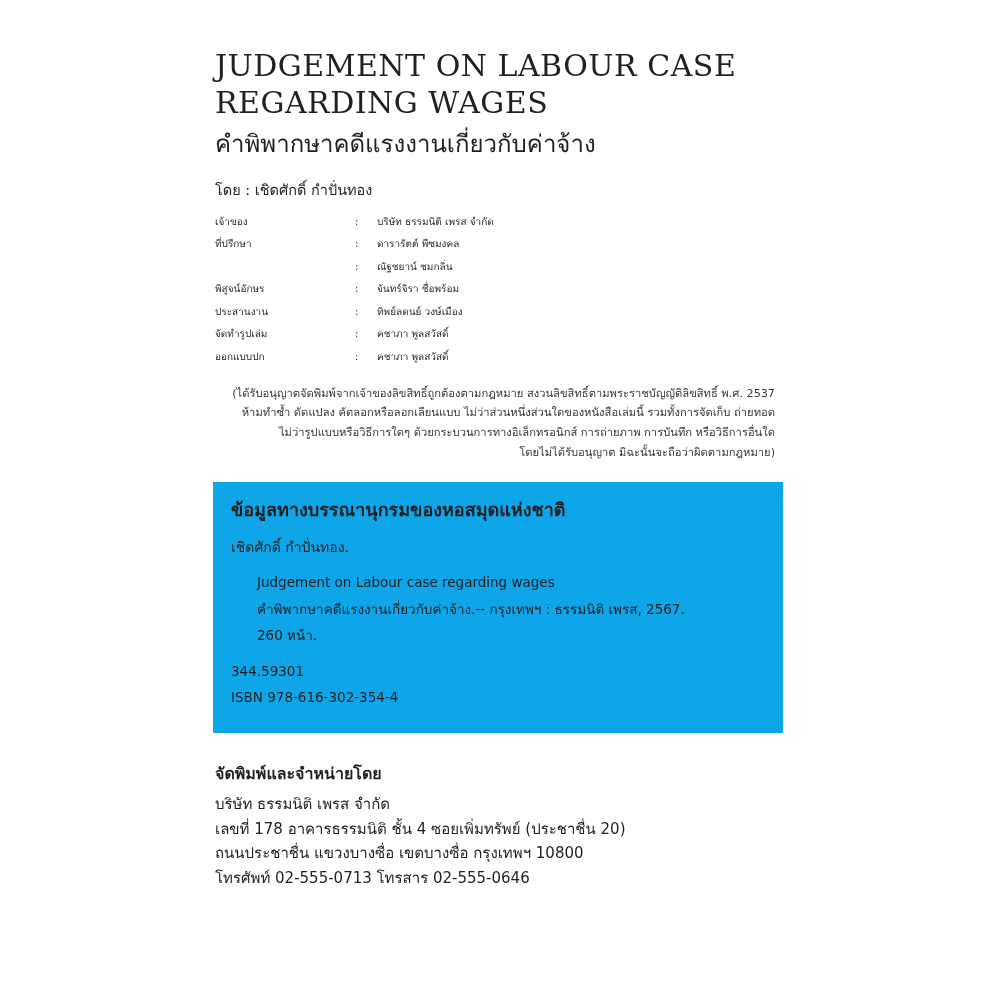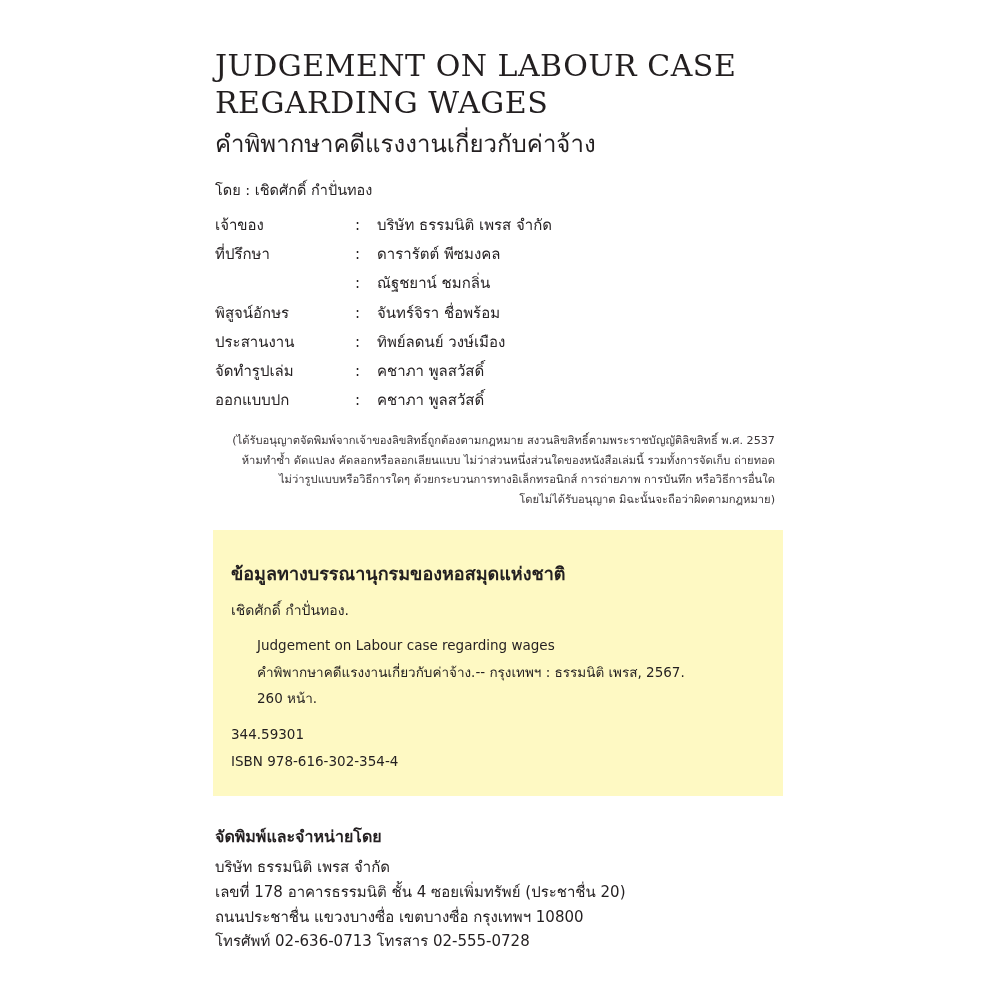--- a/index.html
+++ b/index.html
@@ -54,21 +54,21 @@
   }
   .edition {
     font-size: 14.5px;
     line-height: 1.6;
     margin: 0 0 16px 0;
   }
 
   
   table.credits {
     border-collapse: collapse;
-    font-size: 15px;
+    font-size: 10px;
     margin: 8px 0 16px 0;
   }
   table.credits td {
     padding: 4.5px 0;
     vertical-align: top;
     line-height: 1.35;
   }
   td.c-role { width: 140px; }
   td.c-colon { width: 22px; }
   td.c-name { width: 340px; }
@@ -78,22 +78,22 @@
     font-size: 11.2px;
     line-height: 1.75;
     text-align: right;
     color: #3a3537;
     width: 560px;
     margin: 10px 0 20px 0;
   }
 
   
   .cip-box {
-    background: #fef9c3;
-    padding: 32px 18px 22px 18px;
+    background: #0ea5e9;
+    padding: 16px 18px 22px 18px;
     width: 534px;
     margin: 0 0 28px -2px;
   }
   .cip-title {
     font-size: 18px;
     font-weight: bold;
     margin: 0 0 12px 0;
     line-height: 1.3;
   }
   .cip-author {
@@ -197,17 +197,17 @@
       <div class="cip-gap"></div>
       <p class="cip-code">344.59301</p>
       <p class="cip-code">ISBN 978-616-302-354-4</p>
     </div>
 
     <div>
       <p class="pub-title">จัดพิมพ์และจำหน่ายโดย</p>
       <p class="pub-line">บริษัท ธรรมนิติ เพรส จำกัด</p>
       <p class="pub-line">เลขที่ 178 อาคารธรรมนิติ ชั้น 4 ซอยเพิ่มทรัพย์ (ประชาชื่น 20)</p>
       <p class="pub-line">ถนนประชาชื่น แขวงบางซื่อ เขตบางซื่อ กรุงเทพฯ 10800</p>
-      <p class="pub-line">โทรศัพท์ 02-636-0713  โทรสาร 02-555-0728</p>
+      <p class="pub-line">โทรศัพท์ 02-555-0713  โทรสาร 02-555-0646</p>
     </div>
 
   </div>
 </div>
 
 </body></html>

